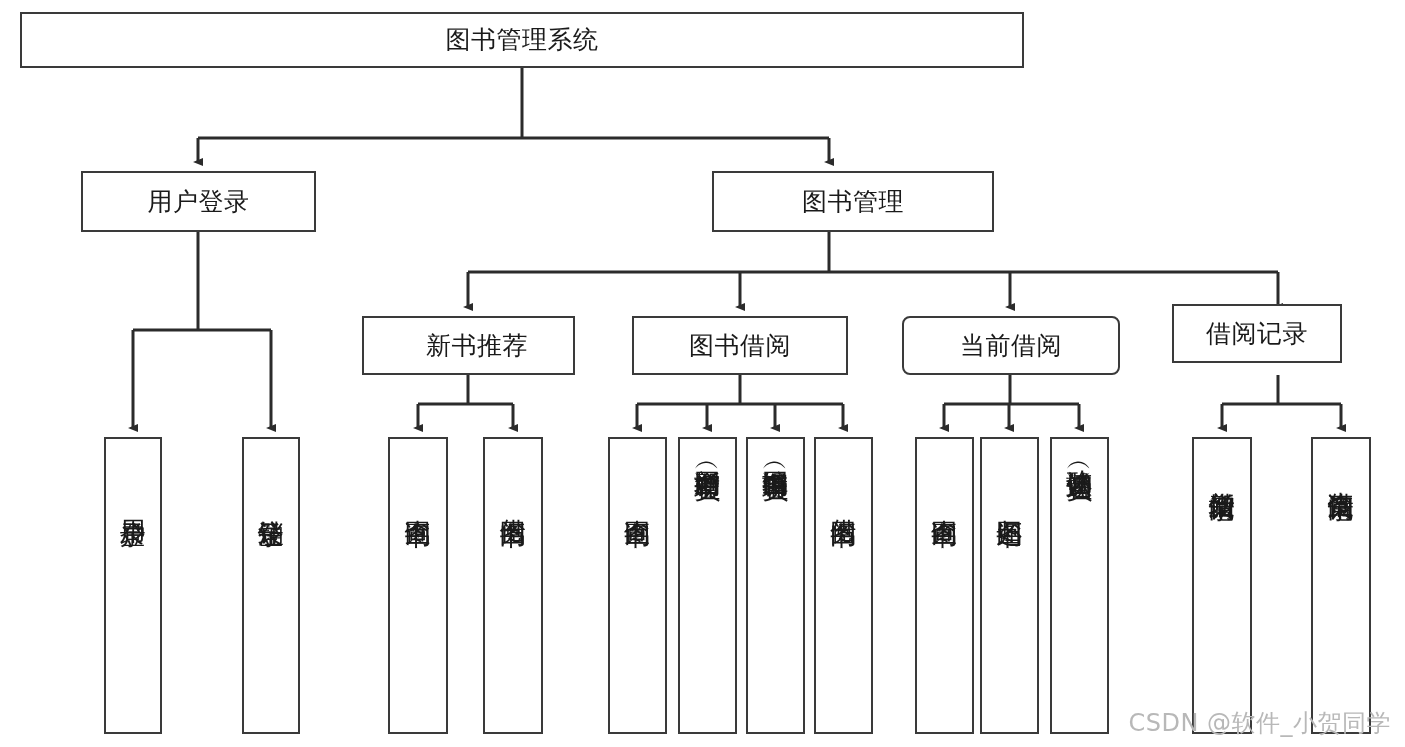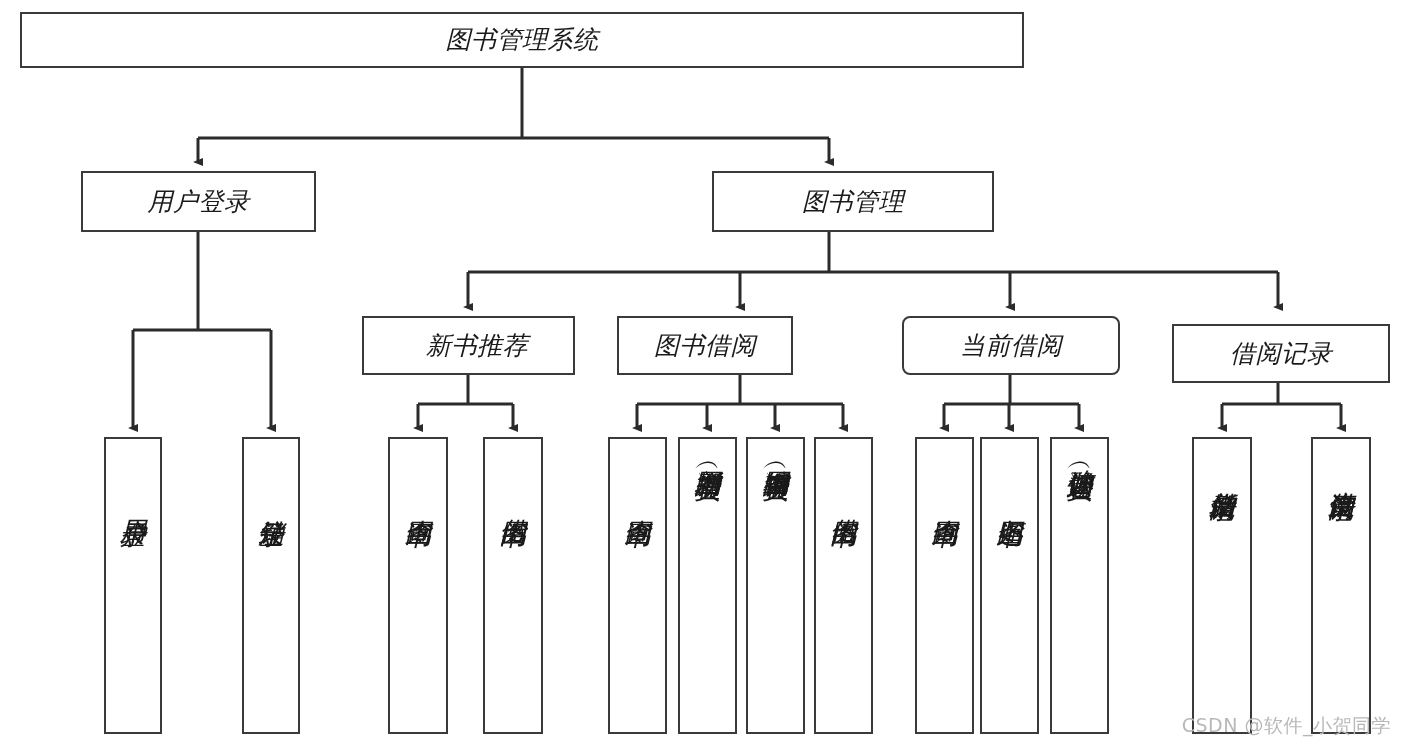--- a/index.html
+++ b/index.html
@@ -31,21 +31,20 @@
     border: 2px solid #3a3a3a;
     display: flex;
     align-items: center;
     justify-content: center;
     color: #1a1a1a;
   }
   .node .label {
     text-align: left;
     line-height: 1.12;
     letter-spacing: 0.5px;
-    font-style: italic;
   }
   .node.h .label {
     font-size: 25px;
     white-space: nowrap;
   }
   .node.root .label {
     font-size: 25px;
   }
   .node.v {
     align-items: flex-start;
@@ -60,21 +59,21 @@
     letter-spacing: 1px;
     white-space: nowrap;
   }
   .node.v.topalign {
     padding-top: 10px;
   }
   #watermark {
     position: absolute;
     right: 14px;
     bottom: 8px;
-    font-size: 19px;
+    font-size: 24px;
     color: #b8b8b8;
     letter-spacing: 0.5px;
     white-space: nowrap;
     pointer-events: none;
     margin-left: 8px;
   }
 </style>
 </head>
 <body>
 
@@ -137,27 +136,27 @@
   <div class="node h" style="left:81px; top:171px; width:235px; height:61px;">
     <span class="label">用户登录</span>
   </div>
   <div class="node h" style="left:712px; top:171px; width:282px; height:61px;">
     <span class="label">图书管理</span>
   </div>
 
   <div class="node h" style="left:362px; top:316px; width:213px; height:59px;padding-left:17px;">
     <span class="label">新书推荐</span>
   </div>
-  <div class="node h" style="left:617px; top:316px; width:176px; height:59px;">
+  <div class="node h" style="left:632px; top:316px; width:216px; height:59px;">
     <span class="label">图书借阅</span>
   </div>
   <div class="node h" style="left:902px; top:316px; width:218px; height:59px;border-radius:8px;">
     <span class="label">当前借阅</span>
   </div>
-  <div class="node h" style="left:1172px; top:324px; width:218px; height:59px;">
+  <div class="node h" style="left:1172px; top:304px; width:170px; height:59px;">
     <span class="label">借阅记录</span>
   </div>
 
   <div class="node v" style="left:104px; top:437px; width:58px; height:297px; padding-top:60px;">
     <span class="label">用户登录</span>
   </div>
   <div class="node v" style="left:242px; top:437px; width:58px; height:297px; padding-top:60px;">
     <span class="label">注销登录</span>
   </div>
 

